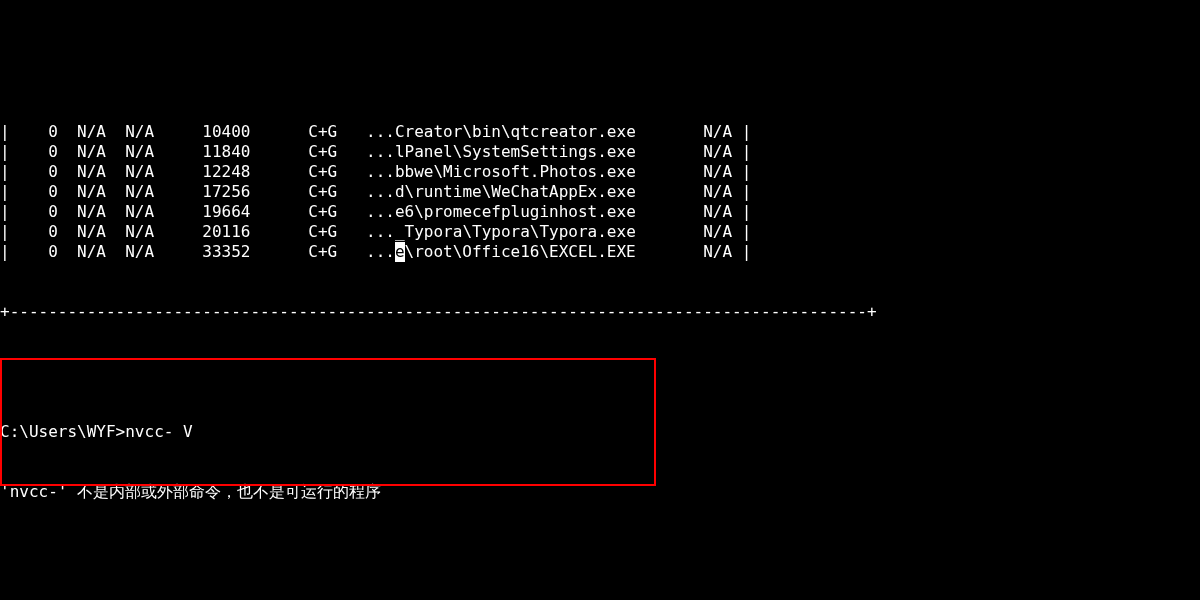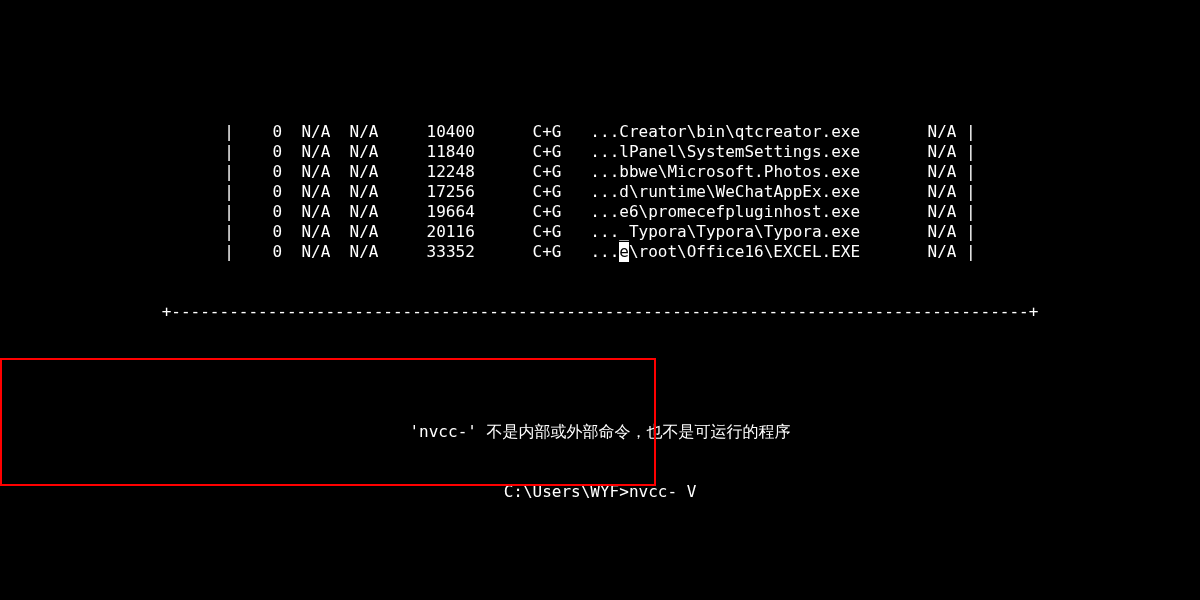--- a/index.html
+++ b/index.html
@@ -17,21 +17,20 @@
       height: 600px;
       overflow: hidden;
       white-space: pre;
       padding: 2px 0;
     }
     .terminal {
       position: relative;
     }
     .line {
       min-height: 20px;
-      text-align: center;
     }
     .highlight-box {
       position: absolute;
       border: 2px solid #ff0000;
       pointer-events: none;
     }
     .cursor-block {
       display: inline-block;
       background: #fff;
       color: #000;
@@ -40,22 +39,22 @@
   </style>
 </head>
 <body>
 
 
 
 <div class="terminal">
   <div id="proc-rows"><div class="line">|    0  N/A  N/A     10400      C+G   ...Creator\bin\qtcreator.exe       N/A |</div><div class="line">|    0  N/A  N/A     11840      C+G   ...lPanel\SystemSettings.exe       N/A |</div><div class="line">|    0  N/A  N/A     12248      C+G   ...bbwe\Microsoft.Photos.exe       N/A |</div><div class="line">|    0  N/A  N/A     17256      C+G   ...d\runtime\WeChatAppEx.exe       N/A |</div><div class="line">|    0  N/A  N/A     19664      C+G   ...e6\promecefpluginhost.exe       N/A |</div><div class="line">|    0  N/A  N/A     20116      C+G   ..._Typora\Typora\Typora.exe       N/A |</div><div class="line">|    0  N/A  N/A     33352      C+G   ...<span class="cursor-block">e</span>\root\Office16\EXCEL.EXE       N/A |</div></div>
   <div class="line">+-----------------------------------------------------------------------------------------+</div>
   <div class="line"> </div>
+  <div class="line"><span>C:\Users\WYF&gt;</span><span>nvcc- V</span></div>
   <div class="line">'nvcc-' 不是内部或外部命令，也不是可运行的程序</div>
-  <div class="line"><span>C:\Users\WYF&gt;</span><span>nvcc- V</span></div>
   
   
   
   
   
   
   
   
   
 

